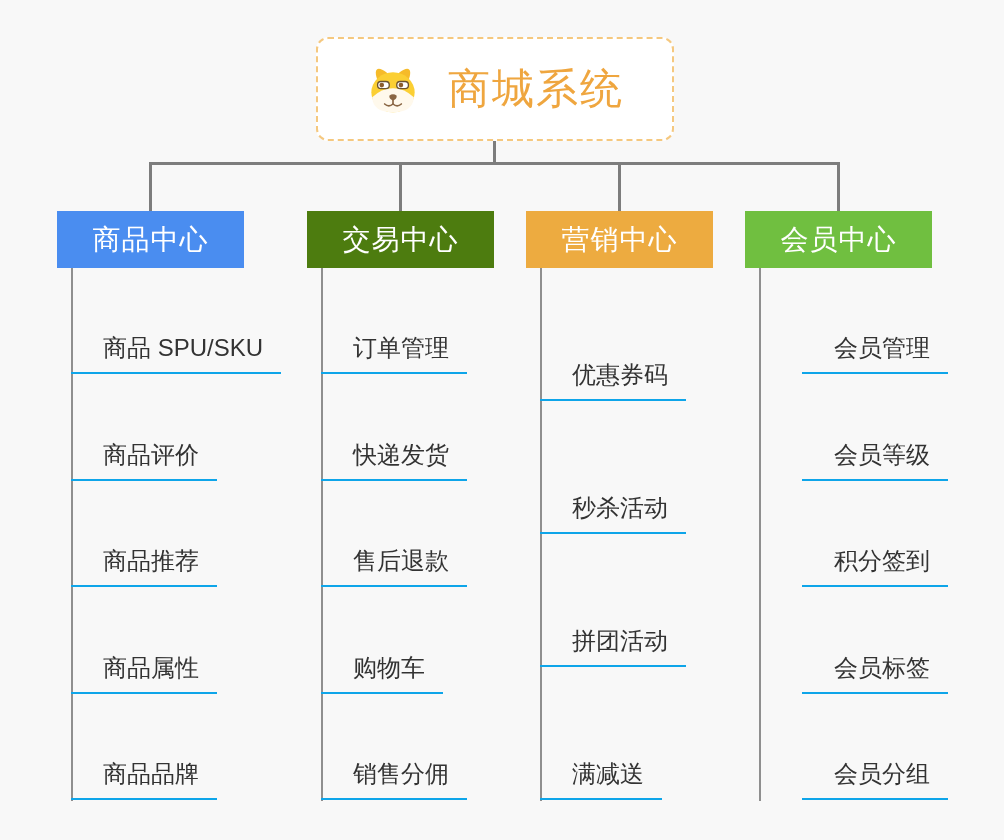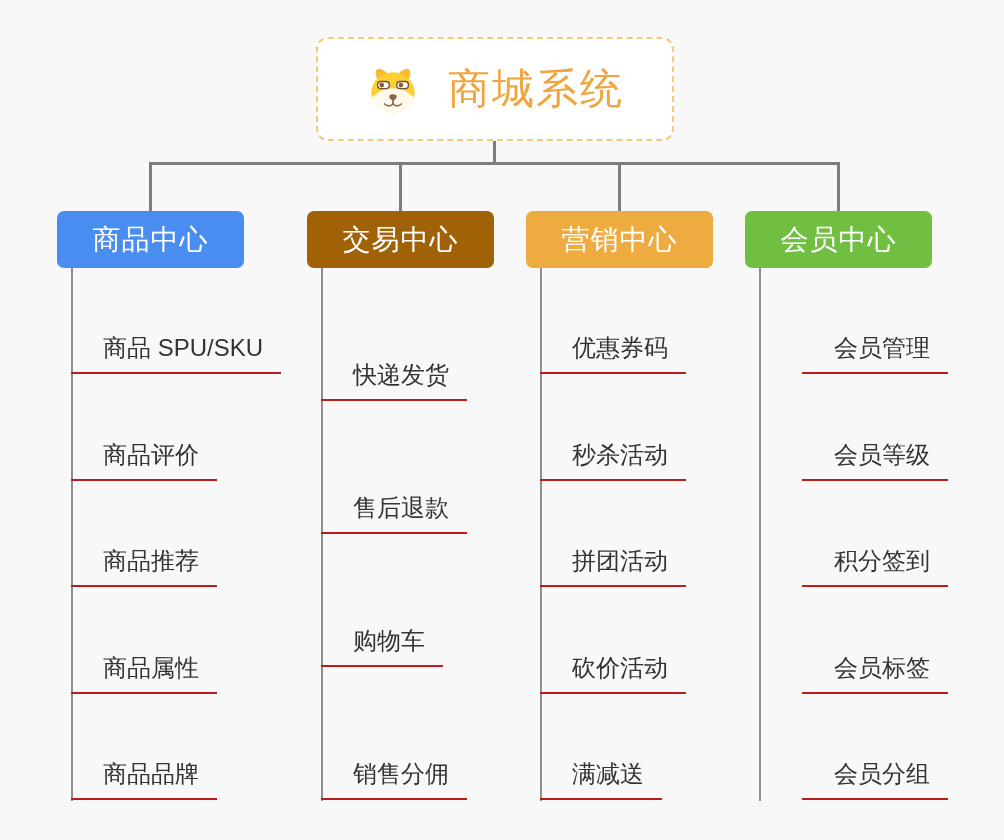--- a/index.html
+++ b/index.html
@@ -19,33 +19,33 @@
     display:flex;align-items:center;justify-content:center;gap:28px;
   }
   .root-title{font-size:42px;color:#efa63f;font-weight:500;letter-spacing:2px;}
 
   
   .connector{position:absolute;background:#7d7d7d;}
 
   
   .branch-header{
     position:absolute;top:211px;width:187px;height:57px;
-    border-radius:7px;color:#ffffff;font-size:28px;letter-spacing:1px;
+    border-radius:0;color:#ffffff;font-size:28px;letter-spacing:1px;
     display:flex;align-items:center;justify-content:center;
     cursor:pointer;
   }
 
   
   .leaf-line{position:absolute;top:268px;width:2px;height:533px;background:#8f8f8f;}
   .leaf-col{position:absolute;top:268px;height:532px;display:flex;flex-direction:column;}
   .leaf-row{flex:1;display:flex;align-items:flex-end;}
   .leaf-label{
     font-size:24px;color:#333333;white-space:nowrap;
     padding:0 18px 8px 32px;
-    border-bottom:2px solid #b91c1c;
+    border-bottom:2px solid #0ea5e9;
     cursor:pointer;
   }
 </style>
 </head>
 <body>
 
 <div class="stage">
 
   <div class="root-node">
     <svg width="54" height="50" viewBox="0 0 64 60" aria-hidden="true">
@@ -87,23 +87,26 @@
         <div class="leaf-row">
           <span class="leaf-label">商品属性</span>
         </div>
         <div class="leaf-row">
           <span class="leaf-label">商品品牌</span>
         </div>
       </div>
   </div>
 
   <div>
-    <div class="branch-header" style="left: 307px; background: #a16207;">交易中心</div>
+    <div class="branch-header" style="left: 307px; background: #4d7c0f;">交易中心</div>
     <div class="leaf-line" style="left:321px;"></div>
     <div class="leaf-col" style="left:321px;">
+        <div class="leaf-row">
+          <span class="leaf-label">订单管理</span>
+        </div>
         <div class="leaf-row">
           <span class="leaf-label">快递发货</span>
         </div>
         <div class="leaf-row">
           <span class="leaf-label">售后退款</span>
         </div>
         <div class="leaf-row">
           <span class="leaf-label">购物车</span>
         </div>
         <div class="leaf-row">
@@ -117,23 +120,20 @@
     <div class="leaf-line" style="left:540px;"></div>
     <div class="leaf-col" style="left:540px;">
         <div class="leaf-row">
           <span class="leaf-label">优惠券码</span>
         </div>
         <div class="leaf-row">
           <span class="leaf-label">秒杀活动</span>
         </div>
         <div class="leaf-row">
           <span class="leaf-label">拼团活动</span>
-        </div>
-        <div class="leaf-row">
-          <span class="leaf-label">砍价活动</span>
         </div>
         <div class="leaf-row">
           <span class="leaf-label">满减送</span>
         </div>
       </div>
   </div>
 
   <div>
     <div class="branch-header" style="left: 745px; background: rgb(112, 191, 64);">会员中心</div>
     <div class="leaf-line" style="left:759px;"></div>

